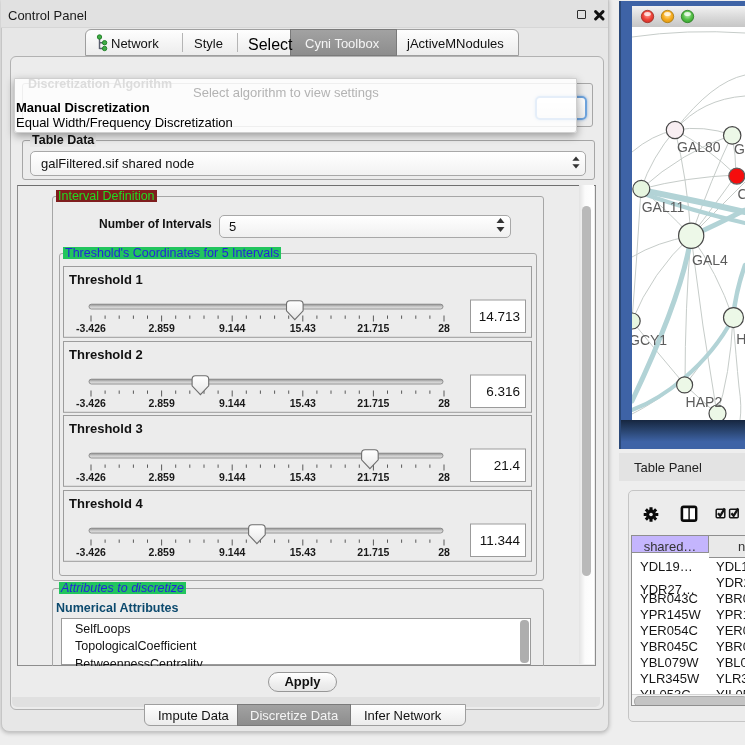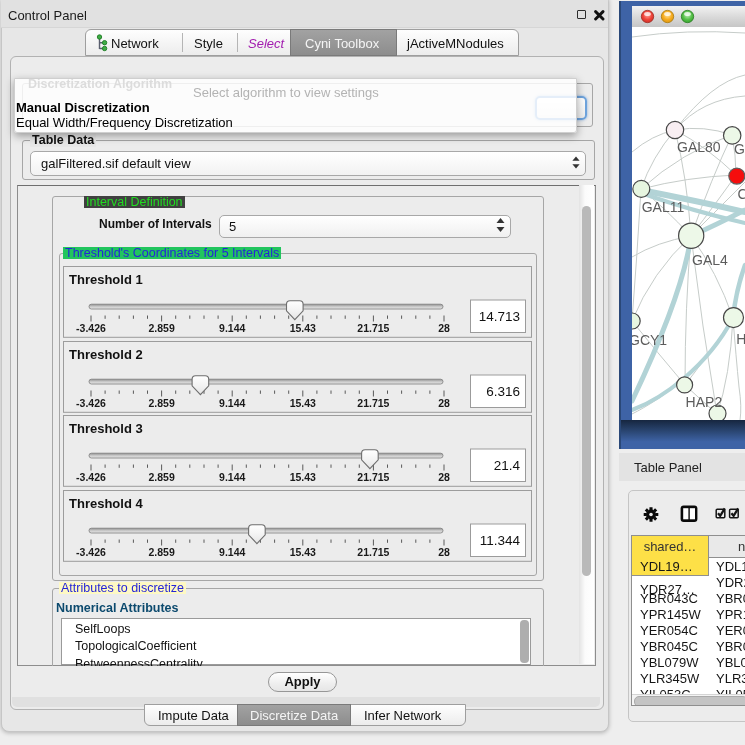--- a/index.html
+++ b/index.html
@@ -27,47 +27,47 @@
 <div class="abs" style="left:182px;top:33px;width:1px;height:19px;background:#b5b5b5;"></div>
 <div class="abs" style="left:237px;top:33px;width:1px;height:19px;background:#b5b5b5;"></div>
 <svg class="abs" style="left:93px;top:31px;" width="16" height="21" viewBox="0 0 16 21">
 <path d="M6.5 7 V18 M6.5 11.7 H11 M6.5 17.5 H11" stroke="#5a5f6e" stroke-width="1.4" fill="none"></path>
 <circle cx="6.5" cy="6" r="2.2" fill="#3fae45" stroke="#1d7a24" stroke-width="0.9"></circle>
 <circle cx="11.6" cy="11.7" r="2.2" fill="#3fae45" stroke="#1d7a24" stroke-width="0.9"></circle>
 <circle cx="11.6" cy="17.5" r="2.2" fill="#3fae45" stroke="#1d7a24" stroke-width="0.9"></circle>
 </svg>
 <div class="abs" style="left:111px;top:36px;font-size:13px;color:#111;">Network</div>
 <div class="abs" style="left:194px;top:36px;font-size:13px;color:#111;">Style</div>
-<div class="abs" style="left:248px;top:36px;font-size:13px;color:#a21caf;font-style:italic;">Select</div>
+<div class="abs" style="left:248px;top:36px;font-size:16px;color:#000000;">Select</div>
 <div class="abs" style="left:305px;top:36px;font-size:13px;color:#f5f5f5;">Cyni Toolbox</div>
 <div class="abs" style="left:407px;top:36px;font-size:13px;color:#111;">jActiveMNodules</div>
 
 <div class="abs" style="left:10px;top:56px;width:592px;height:652px;background:#ececec;border:1px solid #b2b2b2;border-radius:6px;"></div>
 
 <div class="abs tb" style="left:22px;top:83px;width:569px;height:42px;"></div>
 <div class="abs" style="left:28px;top:77px;font-size:12.5px;font-weight:bold;color:#3c3c3c;">Discretization Algorithm</div>
 <div class="abs" style="left:535px;top:96px;width:48px;height:20px;background:linear-gradient(#ffffff,#ededed);border:2px solid #6ea3dc;border-radius:5px;box-shadow:0 0 3px #85aede;"></div>
 
 <div class="abs tb" style="left:22px;top:140px;width:571px;height:38px;"></div>
 <div class="abs" style="left:30px;top:133px;font-size:12.5px;font-weight:bold;color:#111;background:#e7e7e7;padding:0 2px;">Table Data</div>
 
 <div class="abs combo" style="left:30px;top:151px;width:554px;height:23px;background:linear-gradient(#ffffff,#f2f2f2);border:1px solid #a8a8a8;border-radius:5px;"></div>
-<div class="abs" style="left:41px;top:156px;font-size:13px;color:#111;">galFiltered.sif default view</div>
+<div class="abs" style="left:41px;top:156px;font-size:13px;color:#111;">galFiltered.sif shared node</div>
 <svg class="abs" style="left:571px;top:156px;" width="10" height="13" viewBox="0 0 10 13">
     <path d="M5 0.5 L8.6 4.8 L1.4 4.8 Z" fill="#333"></path>
     <path d="M5 12.5 L8.6 8.2 L1.4 8.2 Z" fill="#333"></path>
   </svg>
 
 <div class="abs" style="left:17px;top:185px;width:577px;height:479px;background:#ececec;border:1px solid #8d8d8d;border-top-color:#6f6f6f;"></div>
 
 <div class="abs" style="left:579px;top:185px;width:15px;height:479px;background:linear-gradient(90deg,#e3e3e3,#fbfbfb 40%,#ffffff);"></div>
 <div class="abs" style="left:582px;top:206px;width:9px;height:370px;background:#b9b9b9;border-radius:5px;"></div>
 
 <div class="abs tb" style="left:52px;top:196px;width:490px;height:383px;"></div>
-<div class="abs boxlabel" style="left:56px;top:196px;color:#21dc21;background:#404040;margin-left:28px;">Interval Definition</div>
+<div class="abs boxlabel" style="left:56px;top:190px;color:#21dc21;background:#7f1d1d;">Interval Definition</div>
 
 <div class="abs" style="left:99px;top:217px;font-size:12px;font-weight:bold;color:#111;">Number of Intervals</div>
 <div class="abs" style="left:219px;top:215px;width:290px;height:21px;background:linear-gradient(#ffffff,#f0f0f0);border:1px solid #a8a8a8;border-radius:5px;"></div>
 <div class="abs" style="left:229px;top:219px;font-size:13px;color:#111;">5</div>
 <svg class="abs" style="left:495px;top:218px;" width="11" height="14" viewBox="0 0 11 14">
     <path d="M5.5 0 L9.5 5 L1.5 5 Z" fill="#333"></path>
     <path d="M5.5 14 L9.5 9 L1.5 9 Z" fill="#333"></path>
   </svg>
 
 <div class="abs tb" style="left:59px;top:253px;width:476px;height:321px;"></div>
@@ -142,21 +142,21 @@
 <text x="169.2" y="66" font-size="10.5" font-weight="bold" fill="#1a1a1a" text-anchor="middle">9.144</text>
 <text x="239.8" y="66" font-size="10.5" font-weight="bold" fill="#1a1a1a" text-anchor="middle">15.43</text>
 <text x="310.4" y="66" font-size="10.5" font-weight="bold" fill="#1a1a1a" text-anchor="middle">21.715</text>
 <text x="381.0" y="66" font-size="10.5" font-weight="bold" fill="#1a1a1a" text-anchor="middle">28</text>
 <path d="M185.6 38.3 Q185.6 34.8 189.1 34.8 L198.7 34.8 Q202.2 34.8 202.2 38.3 L202.2 44.8 L193.9 53.6 L185.6 44.8 Z" fill="url(#thm)" stroke="#6e6e6e" stroke-width="1.1"></path>
 <rect x="407.5" y="34" width="55" height="32.5" fill="#ffffff" stroke="#9b9b9b" stroke-width="1"></rect>
 <text x="457" y="55" font-size="13.5" fill="#111" text-anchor="end">11.344</text>
 </svg>
 
 <div class="abs tb" style="left:52px;top:588px;width:490px;height:110px;"></div>
-<div class="abs boxlabel" style="left:59px;top:582px;color:#2525d8;background:#fef9c3;">Attributes to discretize</div>
+<div class="abs boxlabel" style="left:59px;top:582px;color:#2525d8;background:#22c55e;font-style:italic;">Attributes to discretize</div>
 <div class="abs" style="left:56px;top:601px;font-size:12.5px;font-weight:bold;color:#0c4a6e;">Numerical Attributes</div>
 <div class="abs" style="left:61px;top:618px;width:470px;height:47px;background:#fff;border:1px solid #9a9a9a;box-sizing:border-box;"></div>
 <div class="abs" style="left:75px;top:621px;font-size:12.5px;color:#111;line-height:17.4px;">SelfLoops<br>TopologicalCoefficient<br>BetweennessCentrality</div>
 <div class="abs" style="left:520px;top:620px;width:9px;height:43px;background:#aeaeae;border-radius:4px;"></div>
 
 <div class="abs" style="left:18px;top:666px;width:576px;height:42px;background:#ececec;"></div>
 
 <div class="abs" style="left:268px;top:672px;width:67px;height:18px;background:linear-gradient(#ffffff,#eeeeee 60%,#e6e6e6);border:1px solid #979797;border-radius:10px;text-align:center;font-size:13px;font-weight:600;color:#111;line-height:17px;">Apply</div>
 
 <div class="abs" style="left:12px;top:697px;width:588px;height:10px;background:#e0e0e0;border-radius:0 0 5px 5px;"></div>
@@ -284,21 +284,21 @@
 </svg>
 <svg class="abs" style="left:715px;top:506px;" width="26" height="13" viewBox="0 0 26 13">
 <g fill="none" stroke="#141414">
 <rect x="1.2" y="3.2" width="8.6" height="8.6" stroke-width="1.5" rx="1"></rect>
 <rect x="14.6" y="3.2" width="8.6" height="8.6" stroke-width="1.5" rx="1"></rect>
 <path d="M3 7.2 L5.2 9.8 L9.8 2.4" stroke-width="2.3"></path>
 <path d="M16.4 7.2 L18.6 9.8 L23.2 2.4" stroke-width="2.3"></path>
 </g>
 </svg>
 <div class="abs" style="left:631px;top:535px;width:114px;height:171px;background:#fff;border:1px solid #8f8f8f;border-right:none;box-sizing:border-box;overflow:hidden;">
-<div class="abs" style="left:0px;top:0px;width:77px;height:40px;background:#fde047;border-right:1px solid #8f8f8f;border-bottom:1px solid #8f8f8f;box-sizing:border-box;text-align:center;font-size:13px;color:#333;line-height:21px;">shared…</div>
+<div class="abs" style="left:0px;top:0px;width:77px;height:17px;background:#c4b5fd;border-right:1px solid #8f8f8f;border-bottom:1px solid #8f8f8f;box-sizing:border-box;text-align:center;font-size:13px;color:#333;line-height:21px;">shared…</div>
 <div class="abs" style="left:77px;top:0px;width:37px;height:22px;background:#e9e9e9;border-bottom:1px solid #8f8f8f;box-sizing:border-box;font-size:13px;color:#333;line-height:21px;"><span style="padding-left:29px;">n</span></div>
 <div class="abs" style="left:8px;top:23.0px;font-size:13px;color:#161616;white-space:nowrap;">YDL19…</div>
 <div class="abs" style="left:84px;top:23.0px;font-size:13px;color:#161616;white-space:nowrap;">YDL194W</div>
 <div class="abs" style="left:8px;top:46px;font-size:13px;color:#161616;white-space:nowrap;">YDR27…</div>
 <div class="abs" style="left:84px;top:39.0px;font-size:13px;color:#161616;white-space:nowrap;">YDR277C</div>
 <div class="abs" style="left:8px;top:55.0px;font-size:13px;color:#161616;white-space:nowrap;">YBR043C</div>
 <div class="abs" style="left:84px;top:55.0px;font-size:13px;color:#161616;white-space:nowrap;">YBR043C</div>
 <div class="abs" style="left:8px;top:71.0px;font-size:13px;color:#161616;white-space:nowrap;">YPR145W</div>
 <div class="abs" style="left:84px;top:71.0px;font-size:13px;color:#161616;white-space:nowrap;">YPR145W</div>
 <div class="abs" style="left:8px;top:87.0px;font-size:13px;color:#161616;white-space:nowrap;">YER054C</div>

